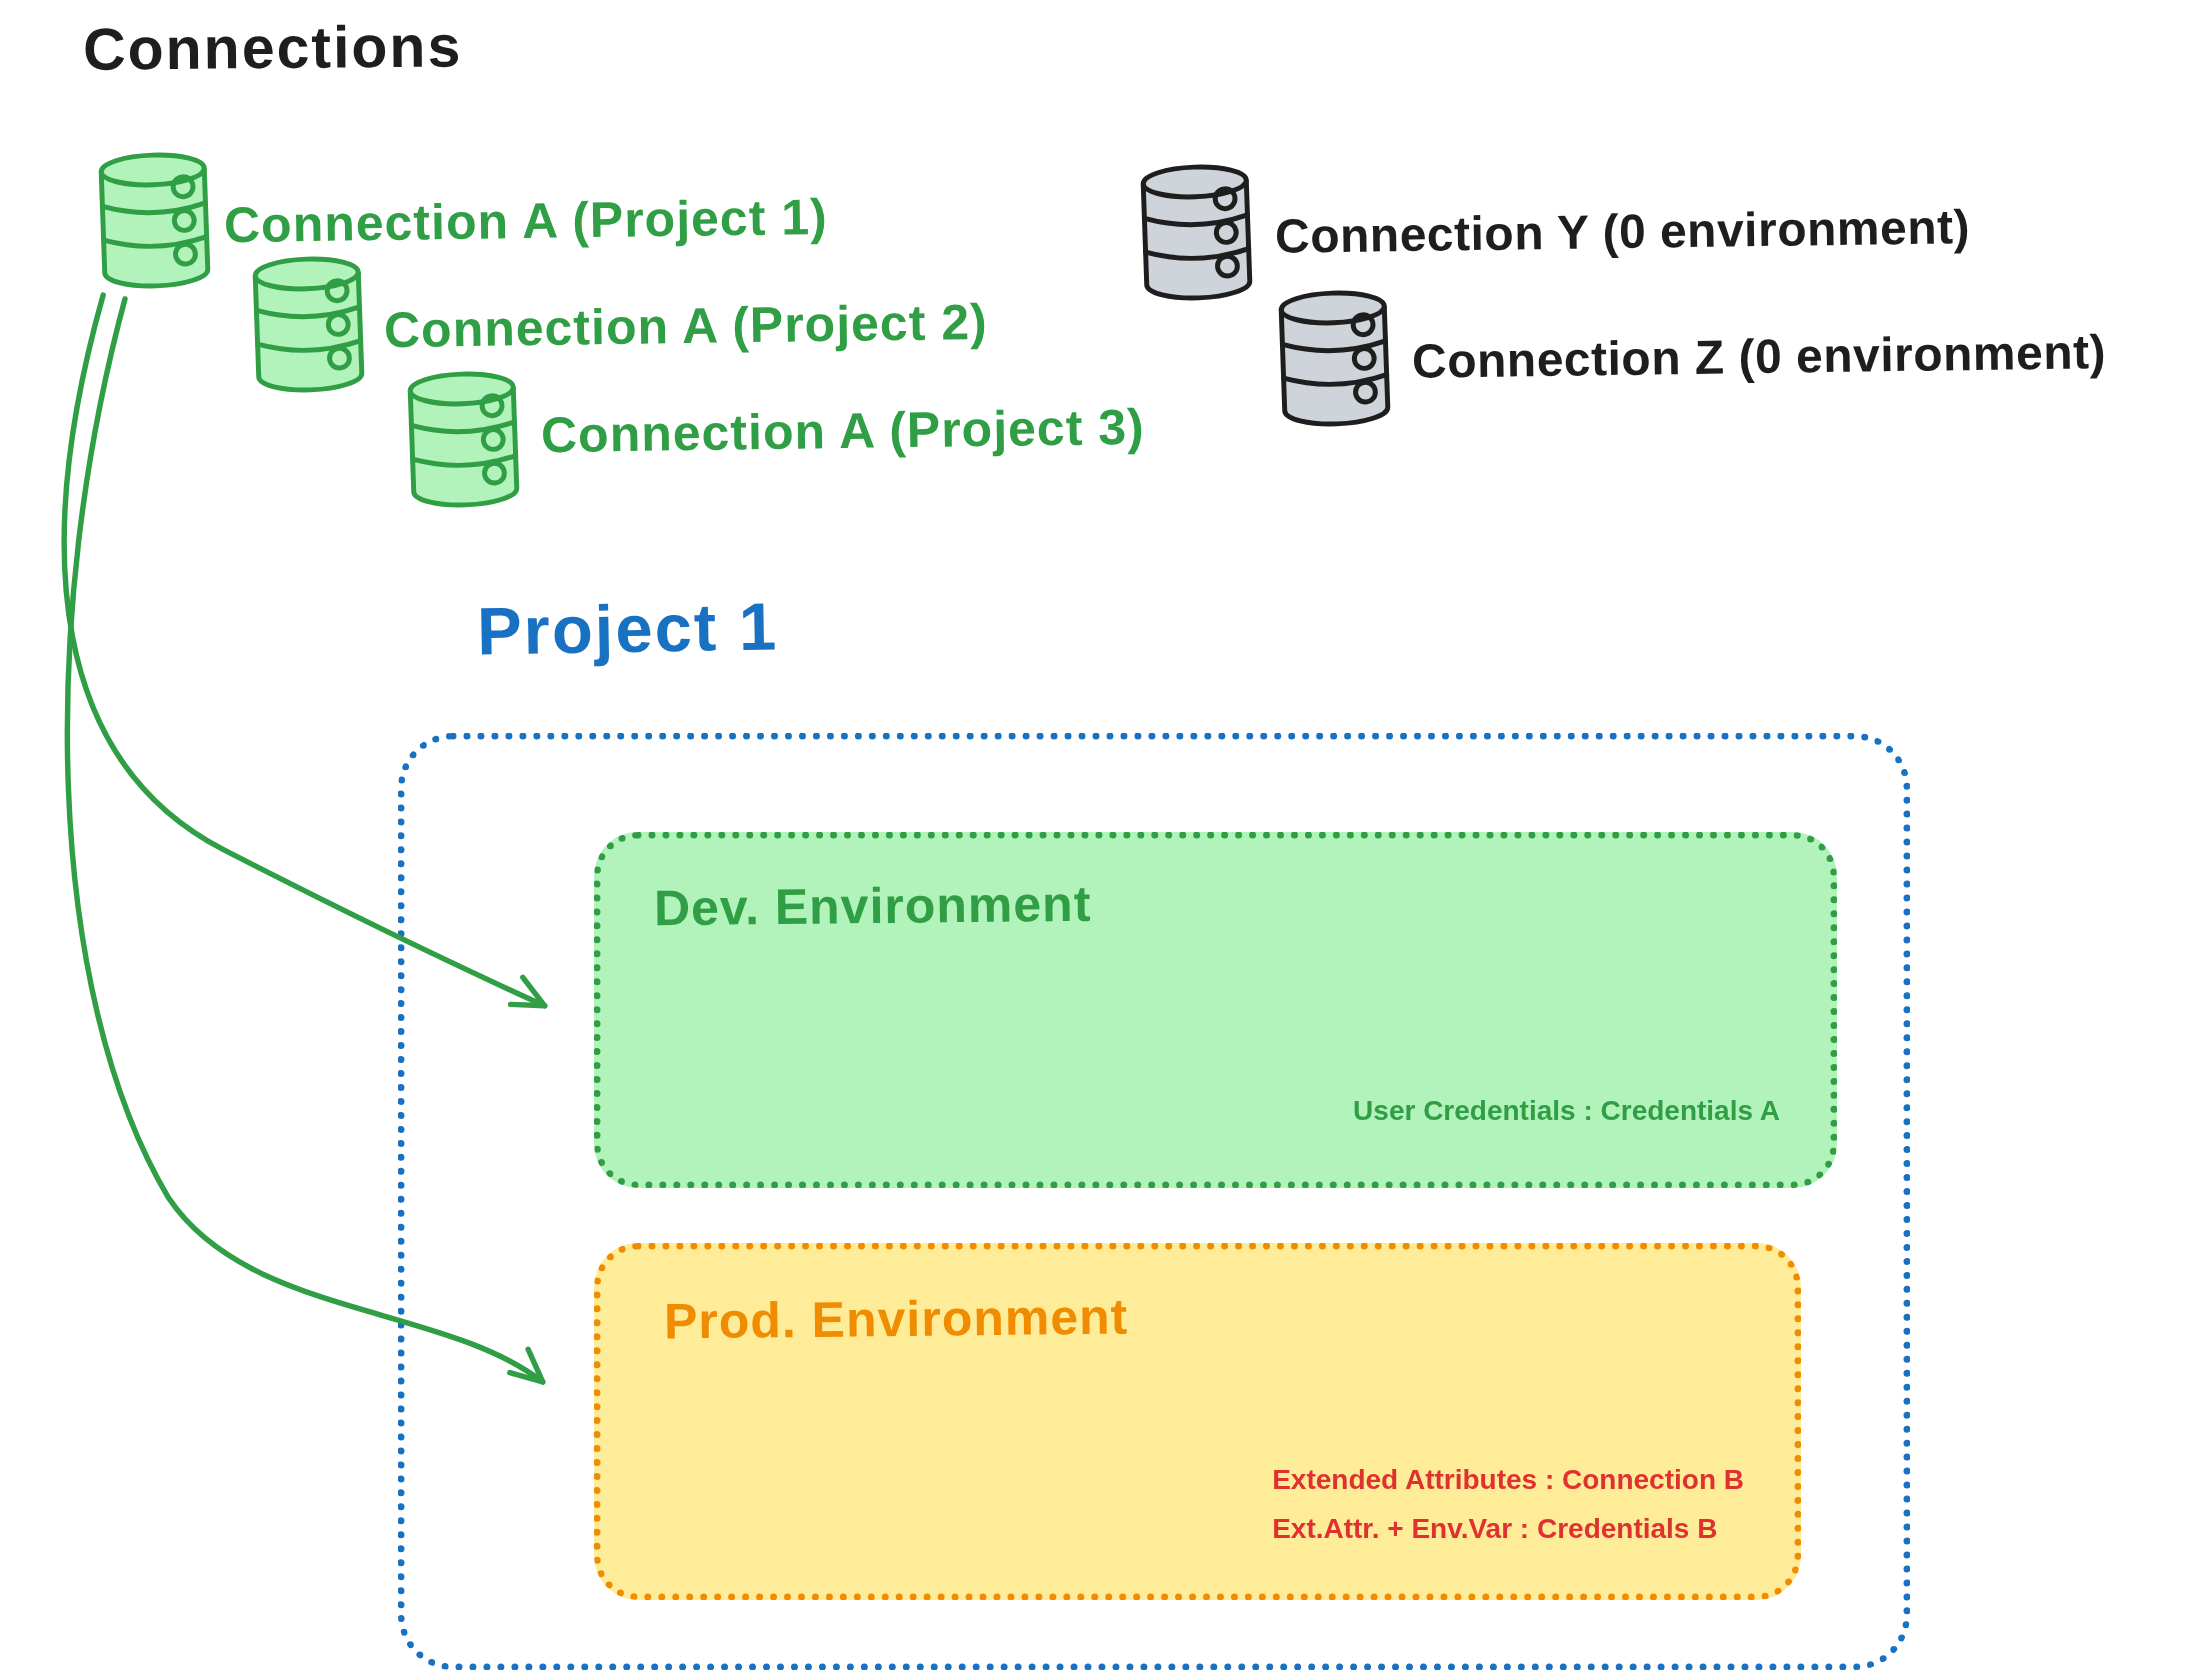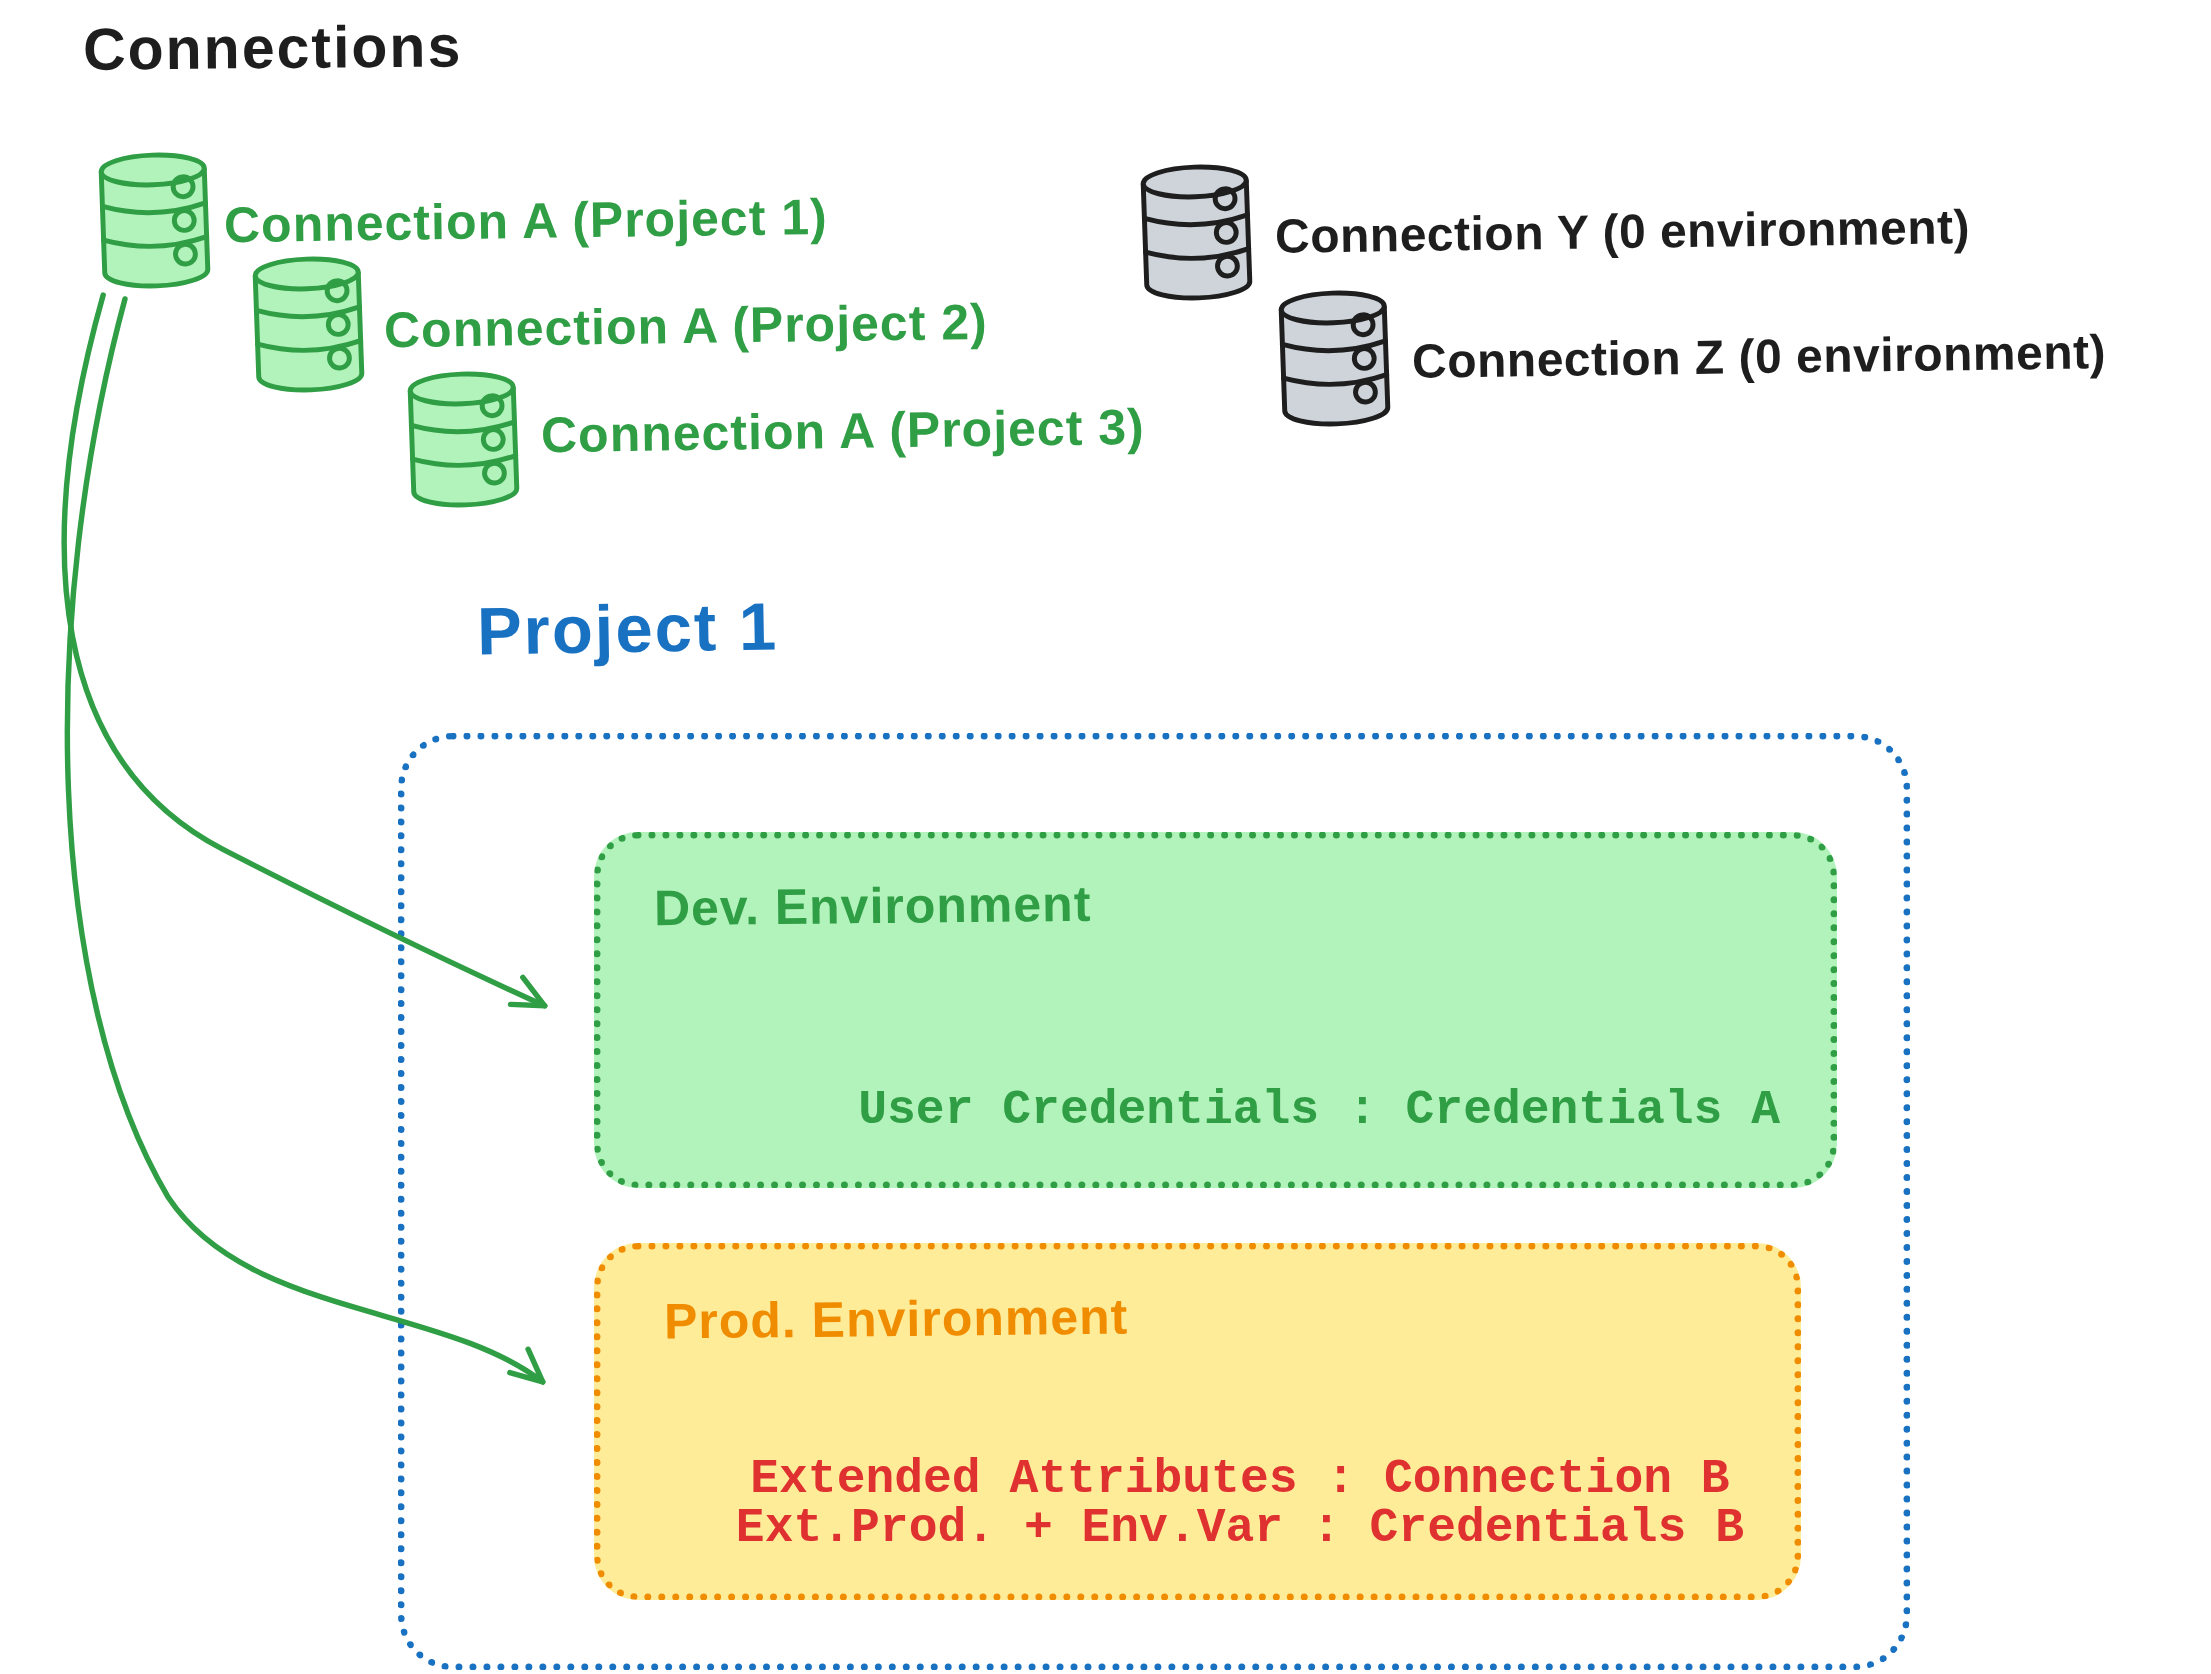--- a/index.html
+++ b/index.html
@@ -38,22 +38,22 @@
     left:594px;top:1243px;height:343px;
     background:#ffec99;border:7px dotted #f08c00;
   }
   .env-title{
     position:absolute;font-size:50px;font-weight:700;letter-spacing:1px;white-space:nowrap;
     transform:rotate(-0.6deg);
   }
   .dev-box .env-title{left:53px;top:38px;color:#2f9e44;}
   .prod-box .env-title{left:63px;top:40px;color:#f08c00;}
   .env-mappings{
-    position:absolute;right:50px;bottom:40px;text-align:center;
-    font-family:Liberation Mono, monospace;font-size:48px;font-weight:700;line-height:49px;
+    position:absolute;right:50px;bottom:40px;text-align:left;
+    font-family:Liberation Sans, sans-serif;font-size:28px;font-weight:700;line-height:49px;
     white-space:nowrap;
   }
   .dev-box .env-mappings{color:#2f9e44;bottom:46px;}
   .prod-box .env-mappings{color:#e03131;margin-left:28px;}
   .overlay{left:0;top:0;pointer-events:none;}
 </style>
 </head>
 <body>
 
 <div class="abs diagram-title">Connections</div>
@@ -131,21 +131,21 @@
   <div class="env-title">Dev. Environment</div>
   <div class="env-mappings">
     <div>User Credentials : Credentials A</div>
   </div>
 </div>
 
 <div class="abs env-box prod-box">
   <div class="env-title">Prod. Environment</div>
   <div class="env-mappings">
     <div>Extended Attributes : Connection B</div>
-    <div>Ext.Prod. + Env.Var : Credentials B</div>
+    <div>Ext.Attr. + Env.Var : Credentials B</div>
   </div>
 </div>
 
 <svg class="abs overlay" width="2212" height="1674" viewBox="0 0 2234 1691">
   <defs>
     <marker id="ah" markerWidth="48" markerHeight="44" refX="0" refY="0" orient="auto" markerUnits="userSpaceOnUse" viewBox="-44 -22 48 44">
       <path d="M-32 -17 L0 0 L-32 13" fill="none" stroke="#2f9e44" stroke-width="5.5" stroke-linecap="round" stroke-linejoin="round"></path>
     </marker>
   </defs>
   <path d="M104 298 C30 560, 55 770, 225 858 C340 917, 462 976, 550 1016" fill="none" stroke="#2f9e44" stroke-width="5.5" stroke-linecap="round" marker-end="url(#ah)"></path>

